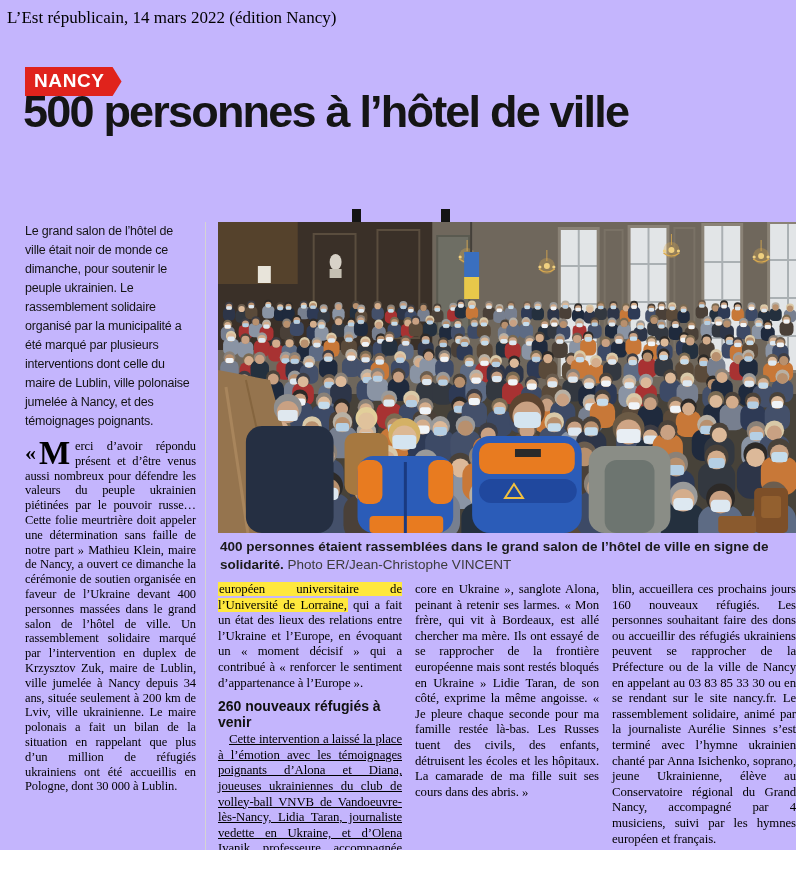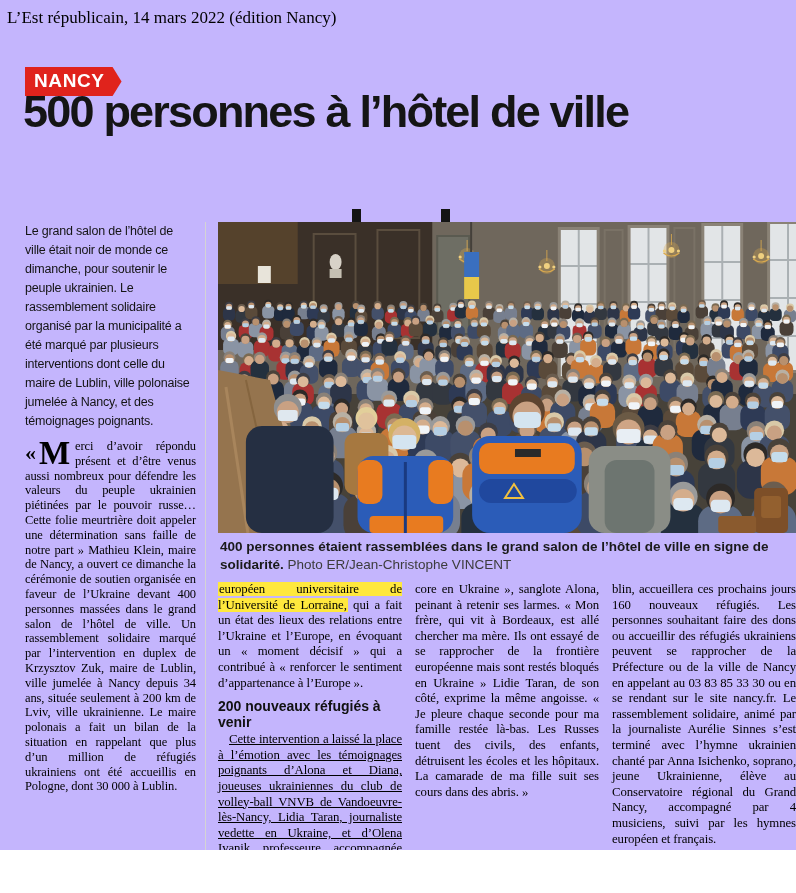--- a/index.html
+++ b/index.html
@@ -1193,21 +1193,21 @@
             <rect x="400" y="207" width="24" height="14" rx="4" fill="#e8eef4"></rect>
           </g>
         </svg>
       </div>
 
       <p class="caption"><strong>400 personnes étaient rassemblées dans le grand salon de l’hôtel de ville en signe de solidarité.</strong><span class="credit"> Photo ER/Jean-Christophe VINCENT</span></p>
 
       <div class="cols">
         <div class="col">
           <p class="body-p"><mark>européen universitaire de l’Université de Lorraine,</mark><span> qui a fait un état des lieux des relations entre l’Ukraine et l’Europe, en évoquant un « moment décisif » qui a contribué à « renforcer le sentiment d’appartenance à l’Europe ».</span></p>
-          <h3 class="subhead">200 nouveaux réfugiés à venir</h3>
+          <h3 class="subhead">260 nouveaux réfugiés à venir</h3>
           <p class="body-p indent">Cette intervention a laissé la place à l’émotion avec les témoignages poignants d’Alona et Diana, joueuses ukrainiennes du club de volley-ball VNVB de Vandoeuvre-lès-Nancy, Lidia Taran, journaliste vedette en Ukraine, et d’Olena Ivanik, professeure, accompagnée de sa fille. « Mes proches sont en-</p>
         </div>
         <div class="col">
           <p class="body-p">core en Ukraine », sanglote Alona, peinant à retenir ses larmes. « Mon frère, qui vit à Bordeaux, est allé chercher ma mère. Ils ont essayé de se rapprocher de la frontière européenne mais sont restés bloqués en Ukraine » Lidie Taran, de son côté, exprime la même angoisse. « Je pleure chaque seconde pour ma famille restée là-bas. Les Russes tuent des civils, des enfants, détruisent les écoles et les hôpitaux. La camarade de ma fille suit ses cours dans des abris. »</p>
         </div>
         <div class="col">
           <p class="body-p">blin, accueillera ces prochains jours 160 nouveaux réfugiés. Les personnes souhaitant faire des dons ou accueillir des réfugiés ukrainiens peuvent se rapprocher de la Préfecture ou de la ville de Nancy en appelant au 03 83 85 33 30 ou en se rendant sur le site nancy.fr. Le rassemblement solidaire, animé par la journaliste Aurélie Sinnes s’est terminé avec l’hymne ukrainien chanté par Anna Isichenko, soprano, jeune Ukrainienne, élève au Conservatoire régional du Grand Nancy, accompagné par 4 musiciens, suivi par les hymnes européen et français.</p>
           <p class="byline">Jean-Christophe VINCENT</p>
         </div>
       </div>

